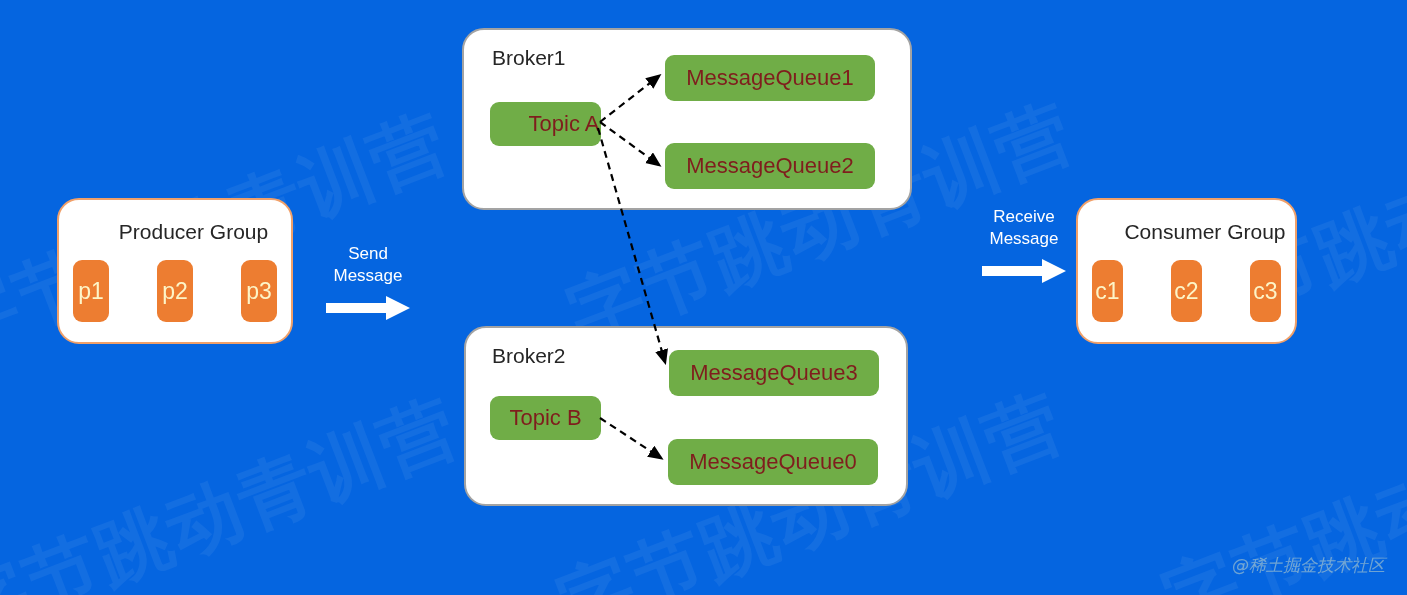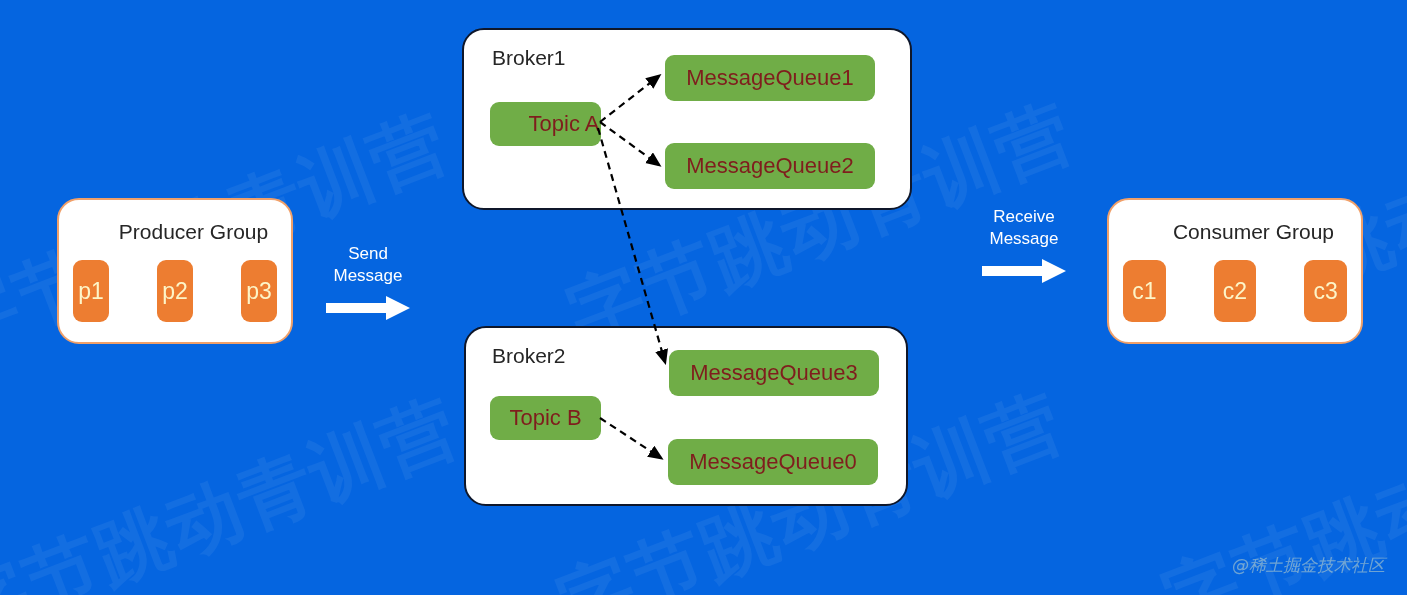--- a/index.html
+++ b/index.html
@@ -50,32 +50,32 @@
     font-style: italic;
   }
 
   
   .card {
     position: absolute;
     background: #ffffff;
     border-radius: 22px;
   }
   .card.orange-edge { border: 2px solid #f0a06a; }
-  .card.green-edge  { border: 2px solid #0f172a; }
+  .card.green-edge  { border: 2px solid #a3a3a3; }
 
   .card-title {
     position: absolute;
     color: #262626;
     font-size: 21px;
     white-space: nowrap;
   }
 
   
   #producer-group { left: 57px;  top: 198px; width: 236px; height: 146px; }
-  #consumer-group { left: 1107px; top: 198px; width: 256px; height: 146px; text-decoration: underline; }
+  #consumer-group { left: 1076px; top: 198px; width: 221px; height: 146px; text-decoration: underline; }
   #producer-group .card-title,
   #consumer-group .card-title {
     left: 0; right: 0; top: 20px;
     text-align: center;
     padding-left: 37px;
   }
 
   .member-row {
     position: absolute;
     left: 14px; right: 14px; top: 60px;

